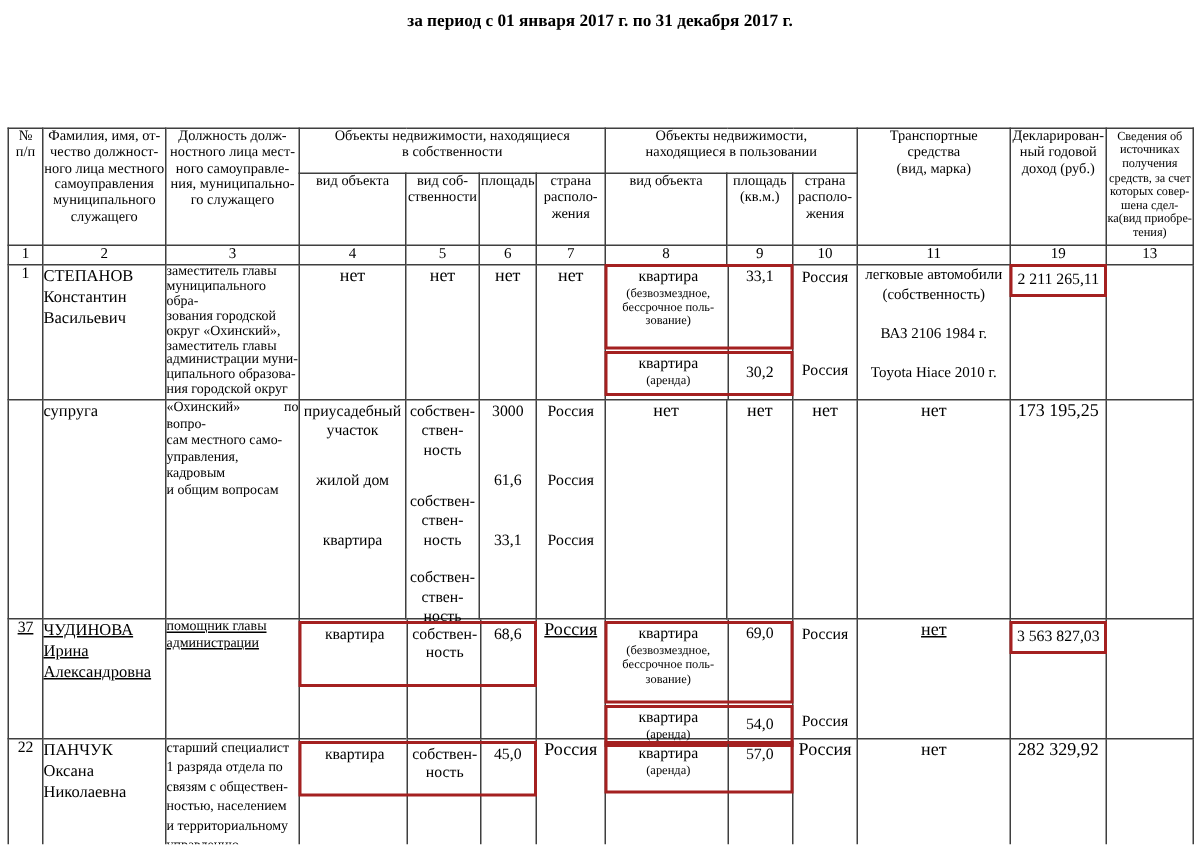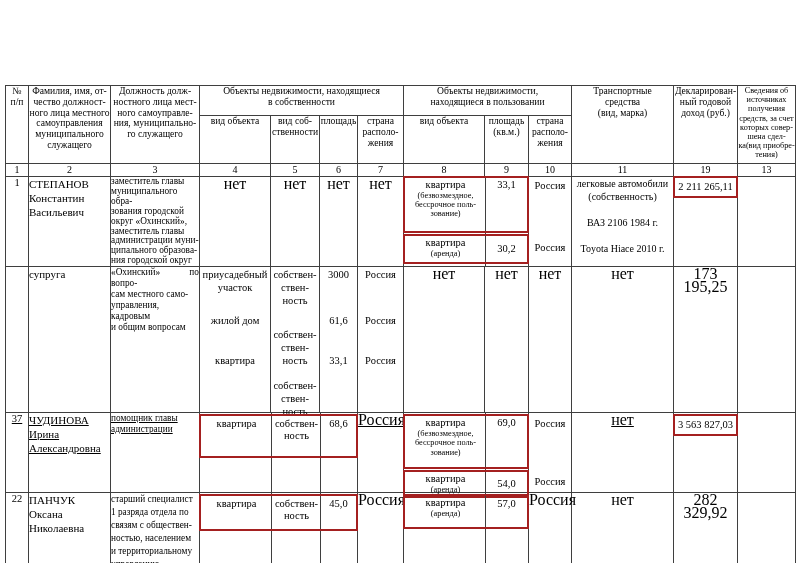--- a/index.html
+++ b/index.html
@@ -7,21 +7,21 @@
         font-family:"Liberation Serif","DejaVu Serif",serif;color:#000;}
   .title{position:absolute;top:8px;left:0;width:100%;text-align:center;font-weight:bold;}
   .title .tl{font-size:11.5px;line-height:13.5px;white-space:pre-line;}
   table.tbl{border-collapse:collapse;table-layout:fixed;position:absolute;left:5px;top:85px;width:790px;}
   .tbl th,.tbl td{border:1px solid var(--grid);padding:0;vertical-align:top;font-weight:normal;overflow:visible;}
   tr.h-top{height:30px;} tr.h-sub{height:48px;} tr.nums{height:13px;}
   tr.r1{height:82px;} tr.r2{height:146px;} tr.r3{height:80px;text-decoration:underline;} tr.r4{height:79px;}
   .hdr{font-size:9.6px;line-height:10.8px;text-align:center;vertical-align:middle;white-space:pre-line;}
   .hdr13{font-size:8.2px;line-height:9.2px;}
   .nums td{font-size:10px;line-height:12px;text-align:center;vertical-align:middle;}
-  .c{font-size:16px;line-height:13px;text-align:center;white-space:pre-line;padding-top:2px;}
+  .c{font-size:12px;line-height:13px;text-align:center;white-space:pre-line;padding-top:2px;}
   .name{font-size:11px;line-height:14px;text-align:left;white-space:pre-line;padding:3px 2px 0 3px;}
   .numcell{font-size:10.5px;text-align:center;padding-top:3px;}
   .pos{font-size:9.3px;text-align:justify;white-space:pre-line;padding:2px 2px 0 2px;margin-left:28px;}
   .pos.tight{line-height:9.9px;} .pos.mid{line-height:11px;} .pos.loose{line-height:13px;}
   td.rel{position:relative;}
   .al{position:absolute;width:100%;text-align:center;font-size:10.5px;line-height:13px;white-space:pre-line;}
   .vline{position:absolute;top:0;bottom:0;width:1px;background:var(--grid);}
   .pair,.triple,.rbox{position:absolute;left:-1px;right:-1px;border:2px solid var(--red);display:flex;background:transparent;}
   .rbox{display:block;text-align:center;font-size:10.5px;}
   .p-obj{width:81px;text-align:center;padding-top:1px;}
@@ -31,20 +31,21 @@
   .t-obj{width:71px;text-align:center;font-size:10.5px;padding-top:2px;}
   .t-own{width:49px;text-align:center;font-size:10.5px;line-height:12px;white-space:pre-line;padding-top:2px;}
   .t-val{flex:1;text-align:center;font-size:10.5px;padding-top:2px;}
 </style>
 </head>
 <body>
 
 <div class="page">
 
   <div class="title">
+    <div class="tl">за период с 01 января 2017 г. по 31 декабря 2017 г.</div>
   </div>
 
   <table class="tbl">
     <colgroup>
       <col style="width:23px">
         <col style="width:82px">
         <col style="width:89px">
         <col style="width:71px">
       <col style="width:49px">
         <col style="width:38px">

